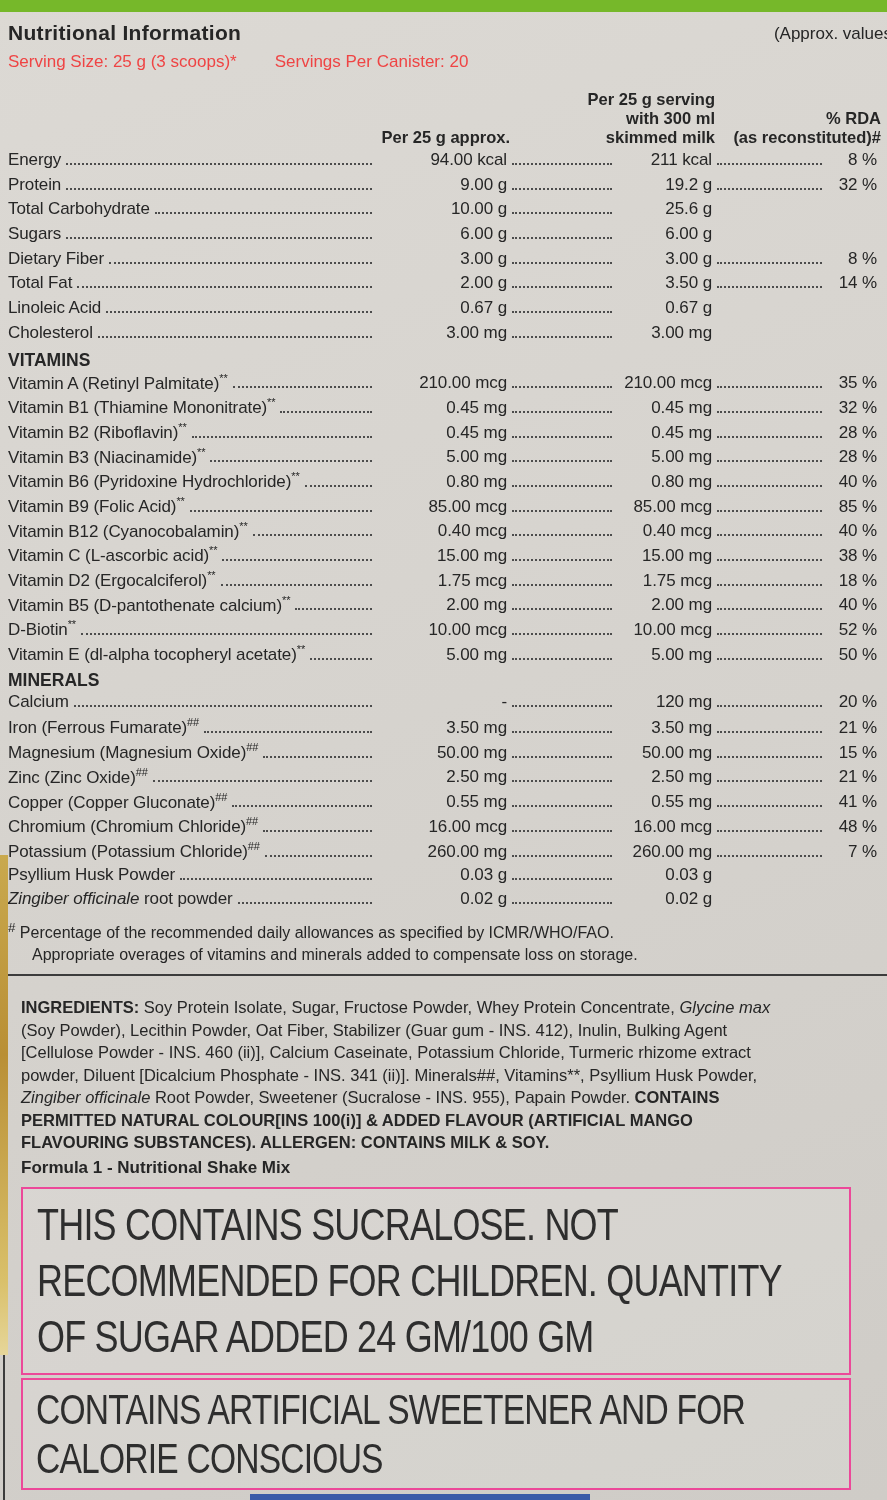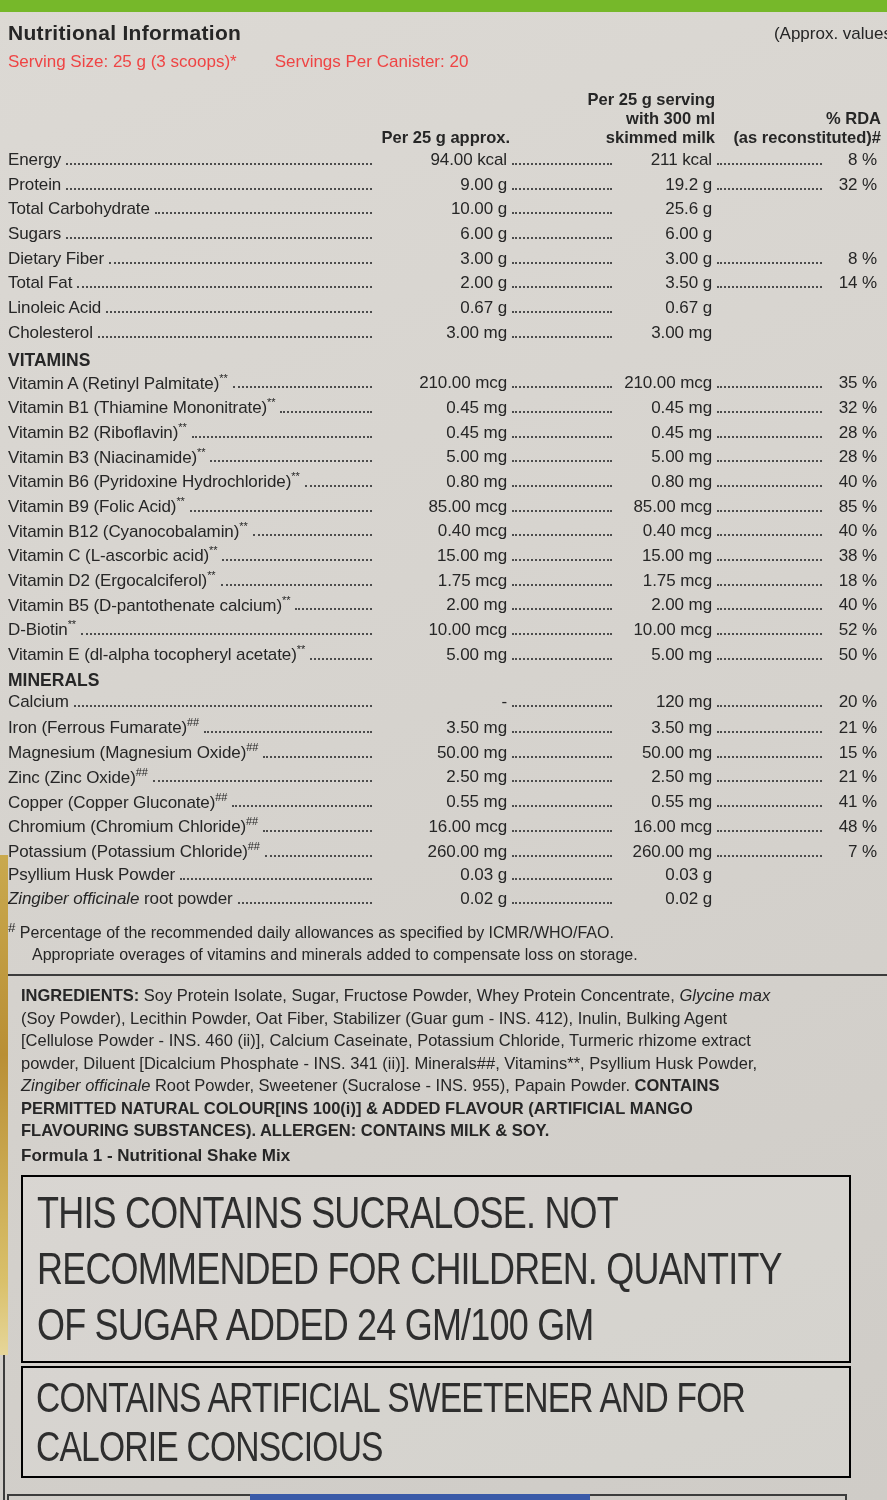--- a/index.html
+++ b/index.html
@@ -42,25 +42,25 @@
   .l3{width:105px;flex:none;}
   .v3{width:50px;}
   .nd{border-bottom:none;}
 
   .footnotes{padding:3px 10px 8px 8px;font-size:16px;line-height:22px;flex:none;}
   .footnotes .ln2{padding-left:24px;}
   sup{vertical-align:super;}
 
   .lower{flex:1 1 auto;border-top:2px solid #3c3c3c;border-left:2px solid #3c3c3c;
     border-bottom:2px solid #3c3c3c;margin-left:3px;position:relative;}
-  .ing{padding:8px 92px 0 16px;font-size:16.5px;line-height:22.5px;}
+  .ing{padding:20px 92px 0 16px;font-size:16.5px;line-height:22.5px;}
   .ing b{font-weight:700;}
   .formula{font-weight:700;font-size:17px;line-height:22px;margin:3px 0 8px 16px;}
 
-  .warnbox{border:2px solid #000000;margin:0 36px 3px 16px;padding:8px 14px;background:rgba(255,255,255,.12);}
+  .warnbox{border:2px solid #ec4899;margin:0 36px 3px 16px;padding:8px 14px;background:rgba(255,255,255,.12);}
   .warn-text{font-size:45px;line-height:56px;font-weight:400;color:#2e2e2e;
     transform:scaleX(.8);transform-origin:0 50%;width:125%;letter-spacing:-1px;white-space:normal;}
   .warnbox.small{padding:5px 13px;}
   .warnbox.small .warn-text{font-size:42px;line-height:49px;}
 
   .pdcaas{border:2px solid #3c3c3c;margin:16px 40px 6px 2px;padding:7px 10px;
     display:flex;align-items:center;gap:14px;}
 </style>
 </head>
 <body>

